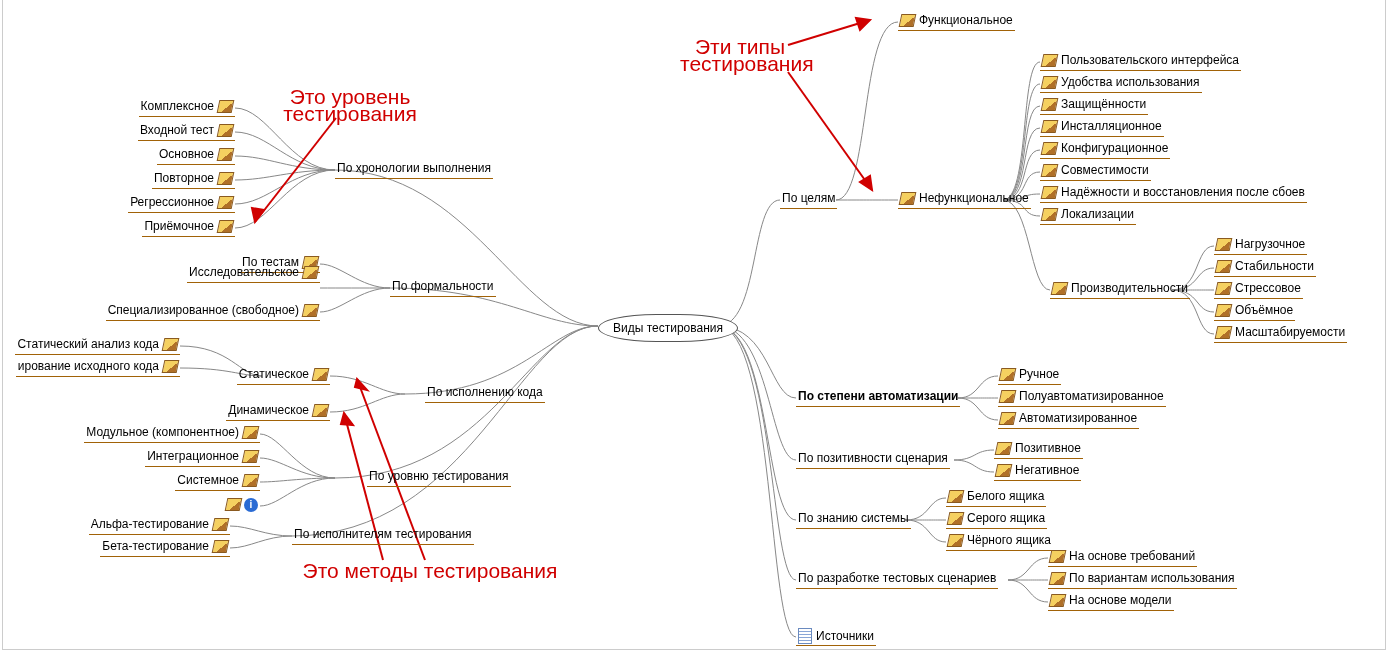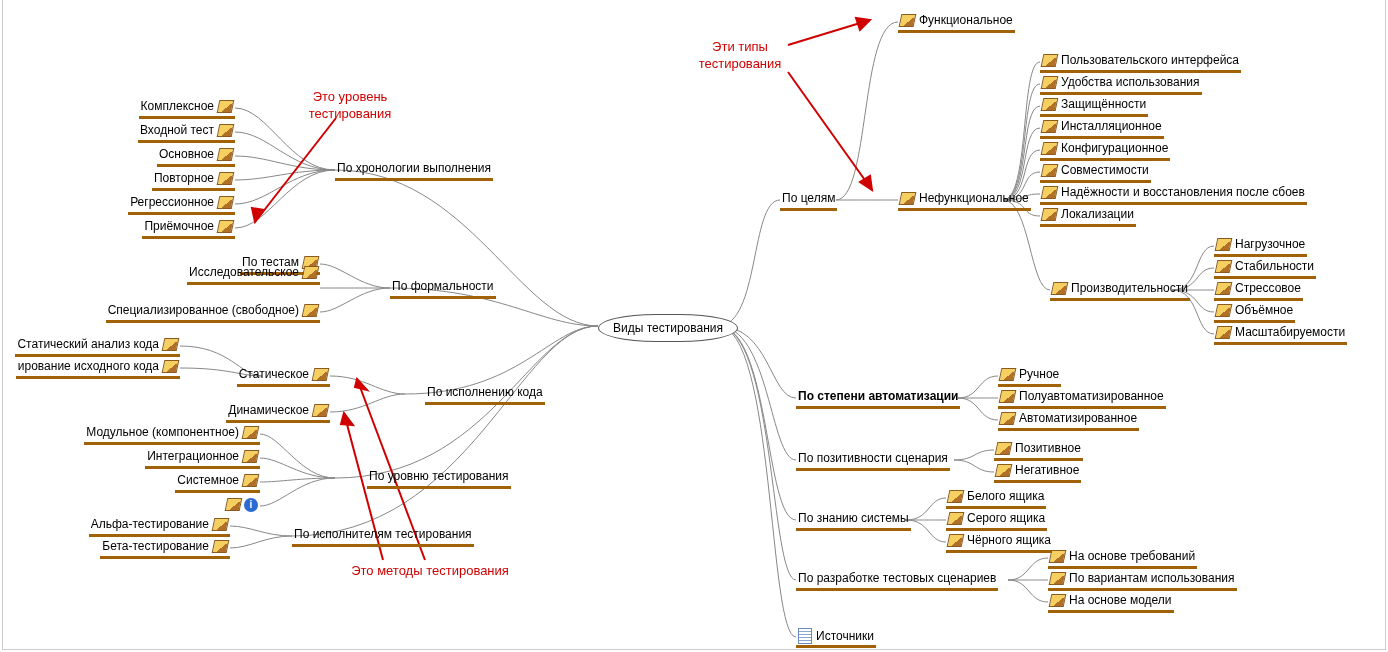--- a/index.html
+++ b/index.html
@@ -1,20 +1,20 @@
 <!DOCTYPE html>
 <html><head>
 <meta charset="utf-8">
 <style>
 html,body{margin:0;padding:0;width:1388px;height:652px;background:#fff;font-family:Arial,Helvetica,sans-serif;font-size:12px;color:#000;}
 svg{position:absolute;top:0;left:0;pointer-events:none;}
-.node{position:absolute;white-space:nowrap;border-bottom:3px solid #a16207;padding:1px 2px 2px 2px;line-height:15px;height:15px;}
+.node{position:absolute;white-space:nowrap;border-bottom:1px solid #a16207;padding:1px 2px 2px 2px;line-height:15px;height:15px;}
 .node .lbl{vertical-align:middle;}
 .center{position:absolute;border:1px solid #555;border-radius:50%/60%;padding:6px 14px;background:#fff;}
-.annot{position:absolute;color:#d00000;font-size:13px;line-height:17px;text-align:center;}
+.annot{position:absolute;color:#d00000;font-size:21px;line-height:17px;text-align:center;}
 .pencil{display:inline-block;width:13px;height:11px;background:linear-gradient(135deg,#f5d060 0 60%,#b07028 60% 100%);border:1px solid #8a5a20;transform:skewX(-12deg);vertical-align:middle;}
 .pencil.left{margin-right:4px;}
 .pencil.right{margin-left:4px;}
 .info-icon{display:inline-block;width:14px;height:14px;border-radius:50%;background:#2a6bd4;color:#fff;font-weight:bold;font-size:10px;text-align:center;line-height:14px;margin-left:3px;vertical-align:middle;}
 .src-icon{display:inline-block;width:12px;height:14px;border:1px solid #6a8abf;background:repeating-linear-gradient(#fff 0 2px,#8aa6d6 2px 3px);margin-right:4px;vertical-align:middle;}
 .frame{position:absolute;left:2px;top:0;right:2px;bottom:2px;border-left:1px solid #ccc;border-right:1px solid #ccc;border-bottom:1px solid #ccc;}
 </style>
 </head>
 <body>
 

